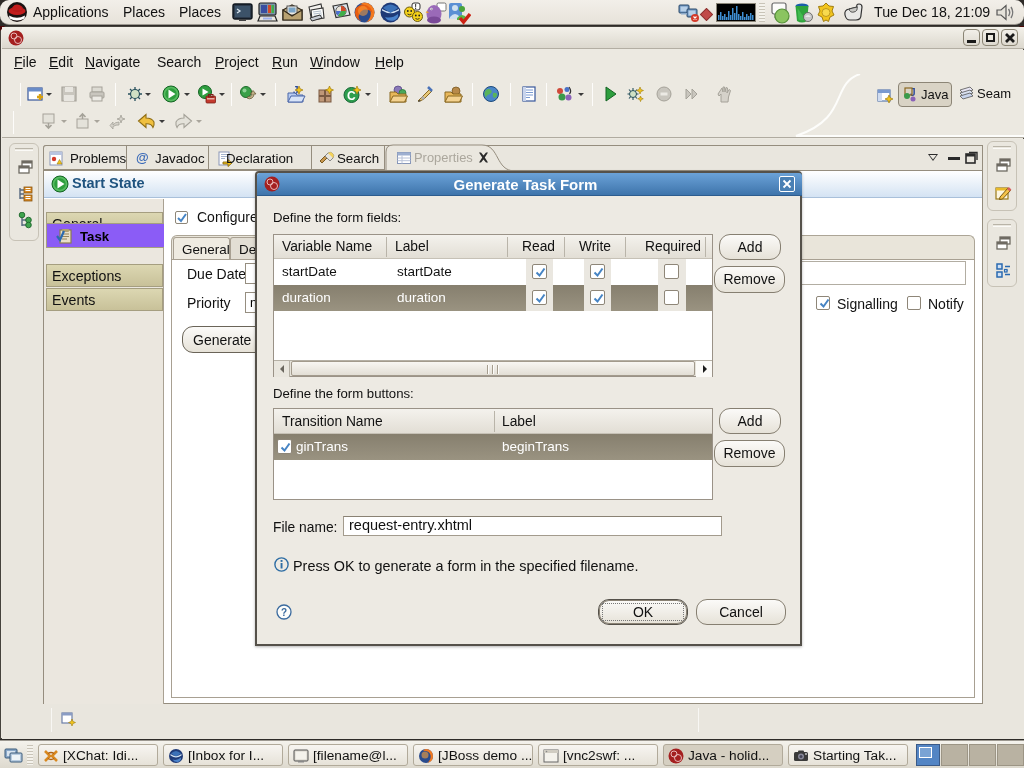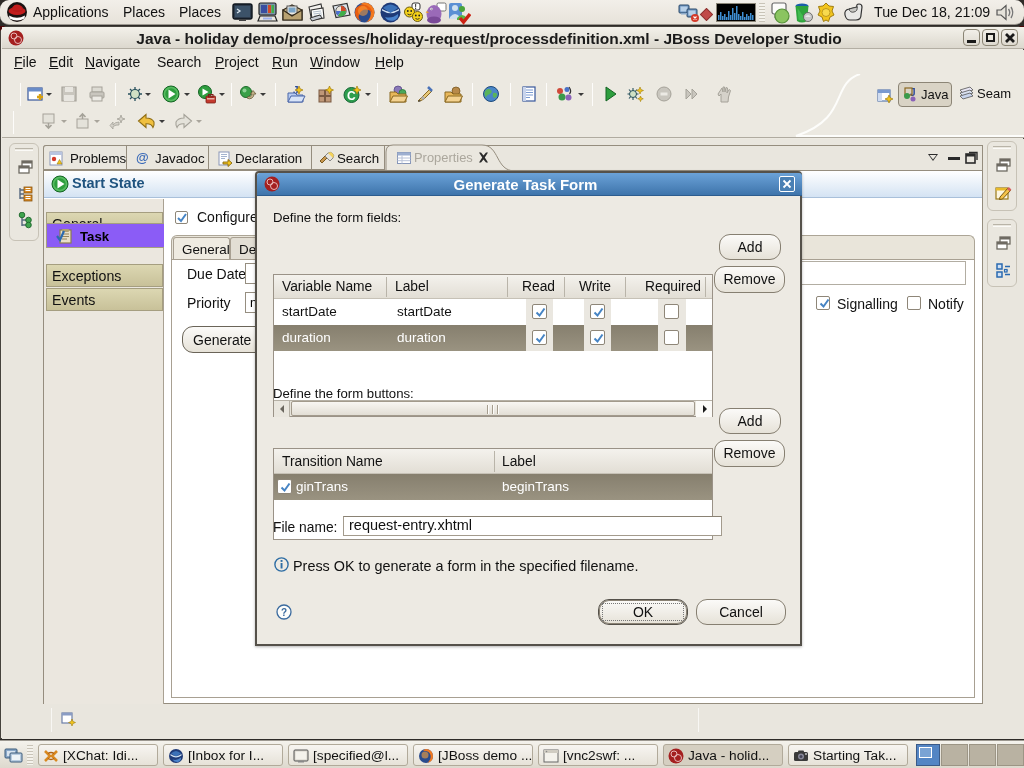--- a/index.html
+++ b/index.html
@@ -32,21 +32,21 @@
 
 #ssheader { left:0px; top:0px; width:938px; height:27px; background:linear-gradient(#ffffff,#d4e3f3); border-bottom:1px solid #a9c0da; }
 
 #lnav { left:0px; top:28px; width:120px; height:505px; background:#ebe7df; border-right:1px solid #a9a192; }
 .navbtn { left:2px; width:117px; height:23px; background:linear-gradient(#dcd7b2,#c8c199); border:1px solid #a59e80; font-size:14.2px; color:#111; }
 .navbtn span { position:absolute; left:5px; top:3px; }
 
 #dlg { left:255px; top:171px; width:547px; height:475px; background:#edeae3; border:2px solid #55514a; border-radius:4px 4px 0 0; box-shadow:0 1px 3px rgba(0,0,0,.3); }
 #dlgtitle { left:0; top:0; width:545px; height:23px; background:linear-gradient(#6ba2d8,#3e74ab); border-radius:3px 3px 0 0; border-bottom:1px solid #2d5c8e; }
 #dlgtitle .txt { left:-4px; width:545px; text-align:center; top:3px; font-size:15px; font-weight:bold; color:#fff; }
-.dtable { border:1px solid #9a9287; background:#fff;margin-top:40px; }
+.dtable { border:1px solid #9a9287; background:#fff; }
 .thead { background:linear-gradient(#f4f2ed,#e2ded5); border-bottom:1px solid #c6c1b6; font-size:13.8px; color:#111; }
 .vsep { width:1px; background:#b9b4a9; }
 .selrow { background:linear-gradient(#867f6e,#9a9381); color:#fff; }
 .cbcell { background:#eae7e0; }
 .cb { width:15px; height:15px; background:#fff; border:1px solid #8e8678; border-radius:2px; }
 .cb svg { position:absolute; left:1px; top:1px; }
 .gbtn { background:linear-gradient(#fbfaf8,#e6e2d8); border:1px solid #867f71; border-radius:11px; font-size:14px; color:#111; text-align:center; }
 
 #taskbar { left:0; top:740px; width:1024px; height:28px; background:linear-gradient(#f4f2ec,#ddd9ce); border-top:1px solid #9c9890; }
 .tbtn { top:3px; height:22px; background:linear-gradient(#f7f5f1,#e6e2d8); border:1px solid #b1aa9a; border-radius:3px; font-size:13.7px; color:#111; }
@@ -206,21 +206,20 @@
 
 <div class="abs" id="win">
   <div class="abs" style="left:-1px;top:-1px;width:5px;height:5px;background:#4e0808;clip-path:polygon(0 0,100% 0,0 100%)"></div>
   <div class="abs" style="left:1018px;top:-1px;width:5px;height:5px;background:#4e0808;clip-path:polygon(0 0,100% 0,100% 100%)"></div>
   <div class="abs" id="titlebar">
     <svg class="abs" style="left:6px;top:3px" width="16" height="16">
         <circle cx="8" cy="8" r="7.5" fill="#a41f1f"></circle>
         <circle cx="6" cy="6" r="3" fill="none" stroke="#e8b8b8" stroke-width="1"></circle>
         <circle cx="10" cy="10" r="3.5" fill="none" stroke="#e8b8b8" stroke-width="1"></circle>
       </svg>
-    <div class="abs" id="titletext">Java - holiday demo/processes/holiday-request/processdefinition.xml - JBoss Developer Studio</div>
     <div class="abs wbtn" style="left:961px">
         <div class="abs" style="left:3px;top:10px;width:9px;height:3px;background:#1a1a1a"></div>
       </div>
     <div class="abs wbtn" style="left:980px">
         <div class="abs" style="left:3px;top:3px;width:9px;height:9px;border:2.5px solid #1a1a1a;background:#ece9e0"></div>
       </div>
     <div class="abs wbtn" style="left:999px">
         <svg style="position:absolute;left:2px;top:2px" width="12" height="12" viewBox="0 0 12 12">
           <path d="M2 2 L10 10 M10 2 L2 10" stroke="#1a1a1a" stroke-width="2.8"></path>
         </svg>
@@ -516,21 +515,21 @@
     <div class="abs tab" style="left:124px;width:83px">
       <span class="abs" style="left:9px;top:4px;font-size:13px;color:#3a6ab8;font-weight:bold">@</span>
       <span class="abs tabtxt" style="left:28px">Javadoc</span>
     </div>
     <div class="abs tab" style="left:206px;width:104px">
       <svg class="abs" style="left:8px;top:5px" width="16" height="16" viewBox="0 0 16 16">
           <rect x="2" y="1" width="10" height="13" fill="#fff" stroke="#8a96b8" stroke-width="1"></rect>
           <path d="M4 3.5 L10 3.5 M4 5.5 L10 5.5 M4 7.5 L8 7.5" stroke="#9aaac8" stroke-width=".9"></path>
           <path d="M6 11 L11 11 L11 8.5 L15 12 L11 15.5 L11 13 L6 13 Z" fill="#f2c41d" stroke="#8a6a10" stroke-width=".9"></path>
         </svg>
-      <span class="abs tabtxt" style="left:26px">Declaration</span>
+      <span class="abs tabtxt" style="left:17px">Declaration</span>
     </div>
     <div class="abs tab" style="left:309px;width:74px">
       <svg class="abs" style="left:7px;top:5px" width="16" height="16" viewBox="0 0 16 16">
           <path d="M1 10 L6 5 L8 7 L3 12 Z" fill="#c89850" stroke="#7a5a20" stroke-width="1"></path>
           <path d="M6 5 L9 2 Q12 0.5 13.5 2.5 Q15.5 4 14 7 L11 10 Z" fill="#e8e4da" stroke="#888" stroke-width="1"></path>
           <path d="M9 2 Q12 0.5 13.5 2.5 Q15.5 4 14 7" fill="#f4d25a"></path>
         </svg>
       <span class="abs tabtxt" style="left:25px">Search</span>
     </div>
 
@@ -788,21 +787,21 @@
         <path d="M4.5 11.5 Q9 13 13 9.5 Q13.5 12.5 10 14 Q6.5 14.5 4.5 11.5" fill="#4a83cc"></path>
       </svg>
     <span class="lab">[Inbox for I...</span>
   </div>
   <div class="abs tbtn" style="left:288px;width:120px">
     <svg class="ticon" viewBox="0 0 16 16">
         <rect x="1" y="2" width="14" height="11" rx="1" fill="#d8d5cd" stroke="#555" stroke-width="1"></rect>
         <rect x="2.5" y="3.5" width="11" height="8" fill="#f4f2ec"></rect>
         <rect x="5" y="13" width="6" height="1.5" fill="#888"></rect>
       </svg>
-    <span class="lab">[specified@l...</span>
+    <span class="lab">[filename@l...</span>
   </div>
   <div class="abs tbtn" style="left:413px;width:120px">
     <svg class="ticon" viewBox="0 0 16 16">
         <circle cx="8" cy="8" r="7" fill="#2a4b8d"></circle>
         <path d="M8 1 A7 7 0 0 1 15 8 A7 7 0 0 1 9.5 14.8 Q13.5 11.5 12.5 7 Q11 2.5 5 2.8 Q6.5 1 8 1" fill="#f47a1f"></path>
         <circle cx="7" cy="7" r="3.5" fill="#f9a13c" opacity=".6"></circle>
       </svg>
     <span class="lab">[JBoss demo ...</span>
   </div>
   <div class="abs tbtn" style="left:538px;width:120px">

